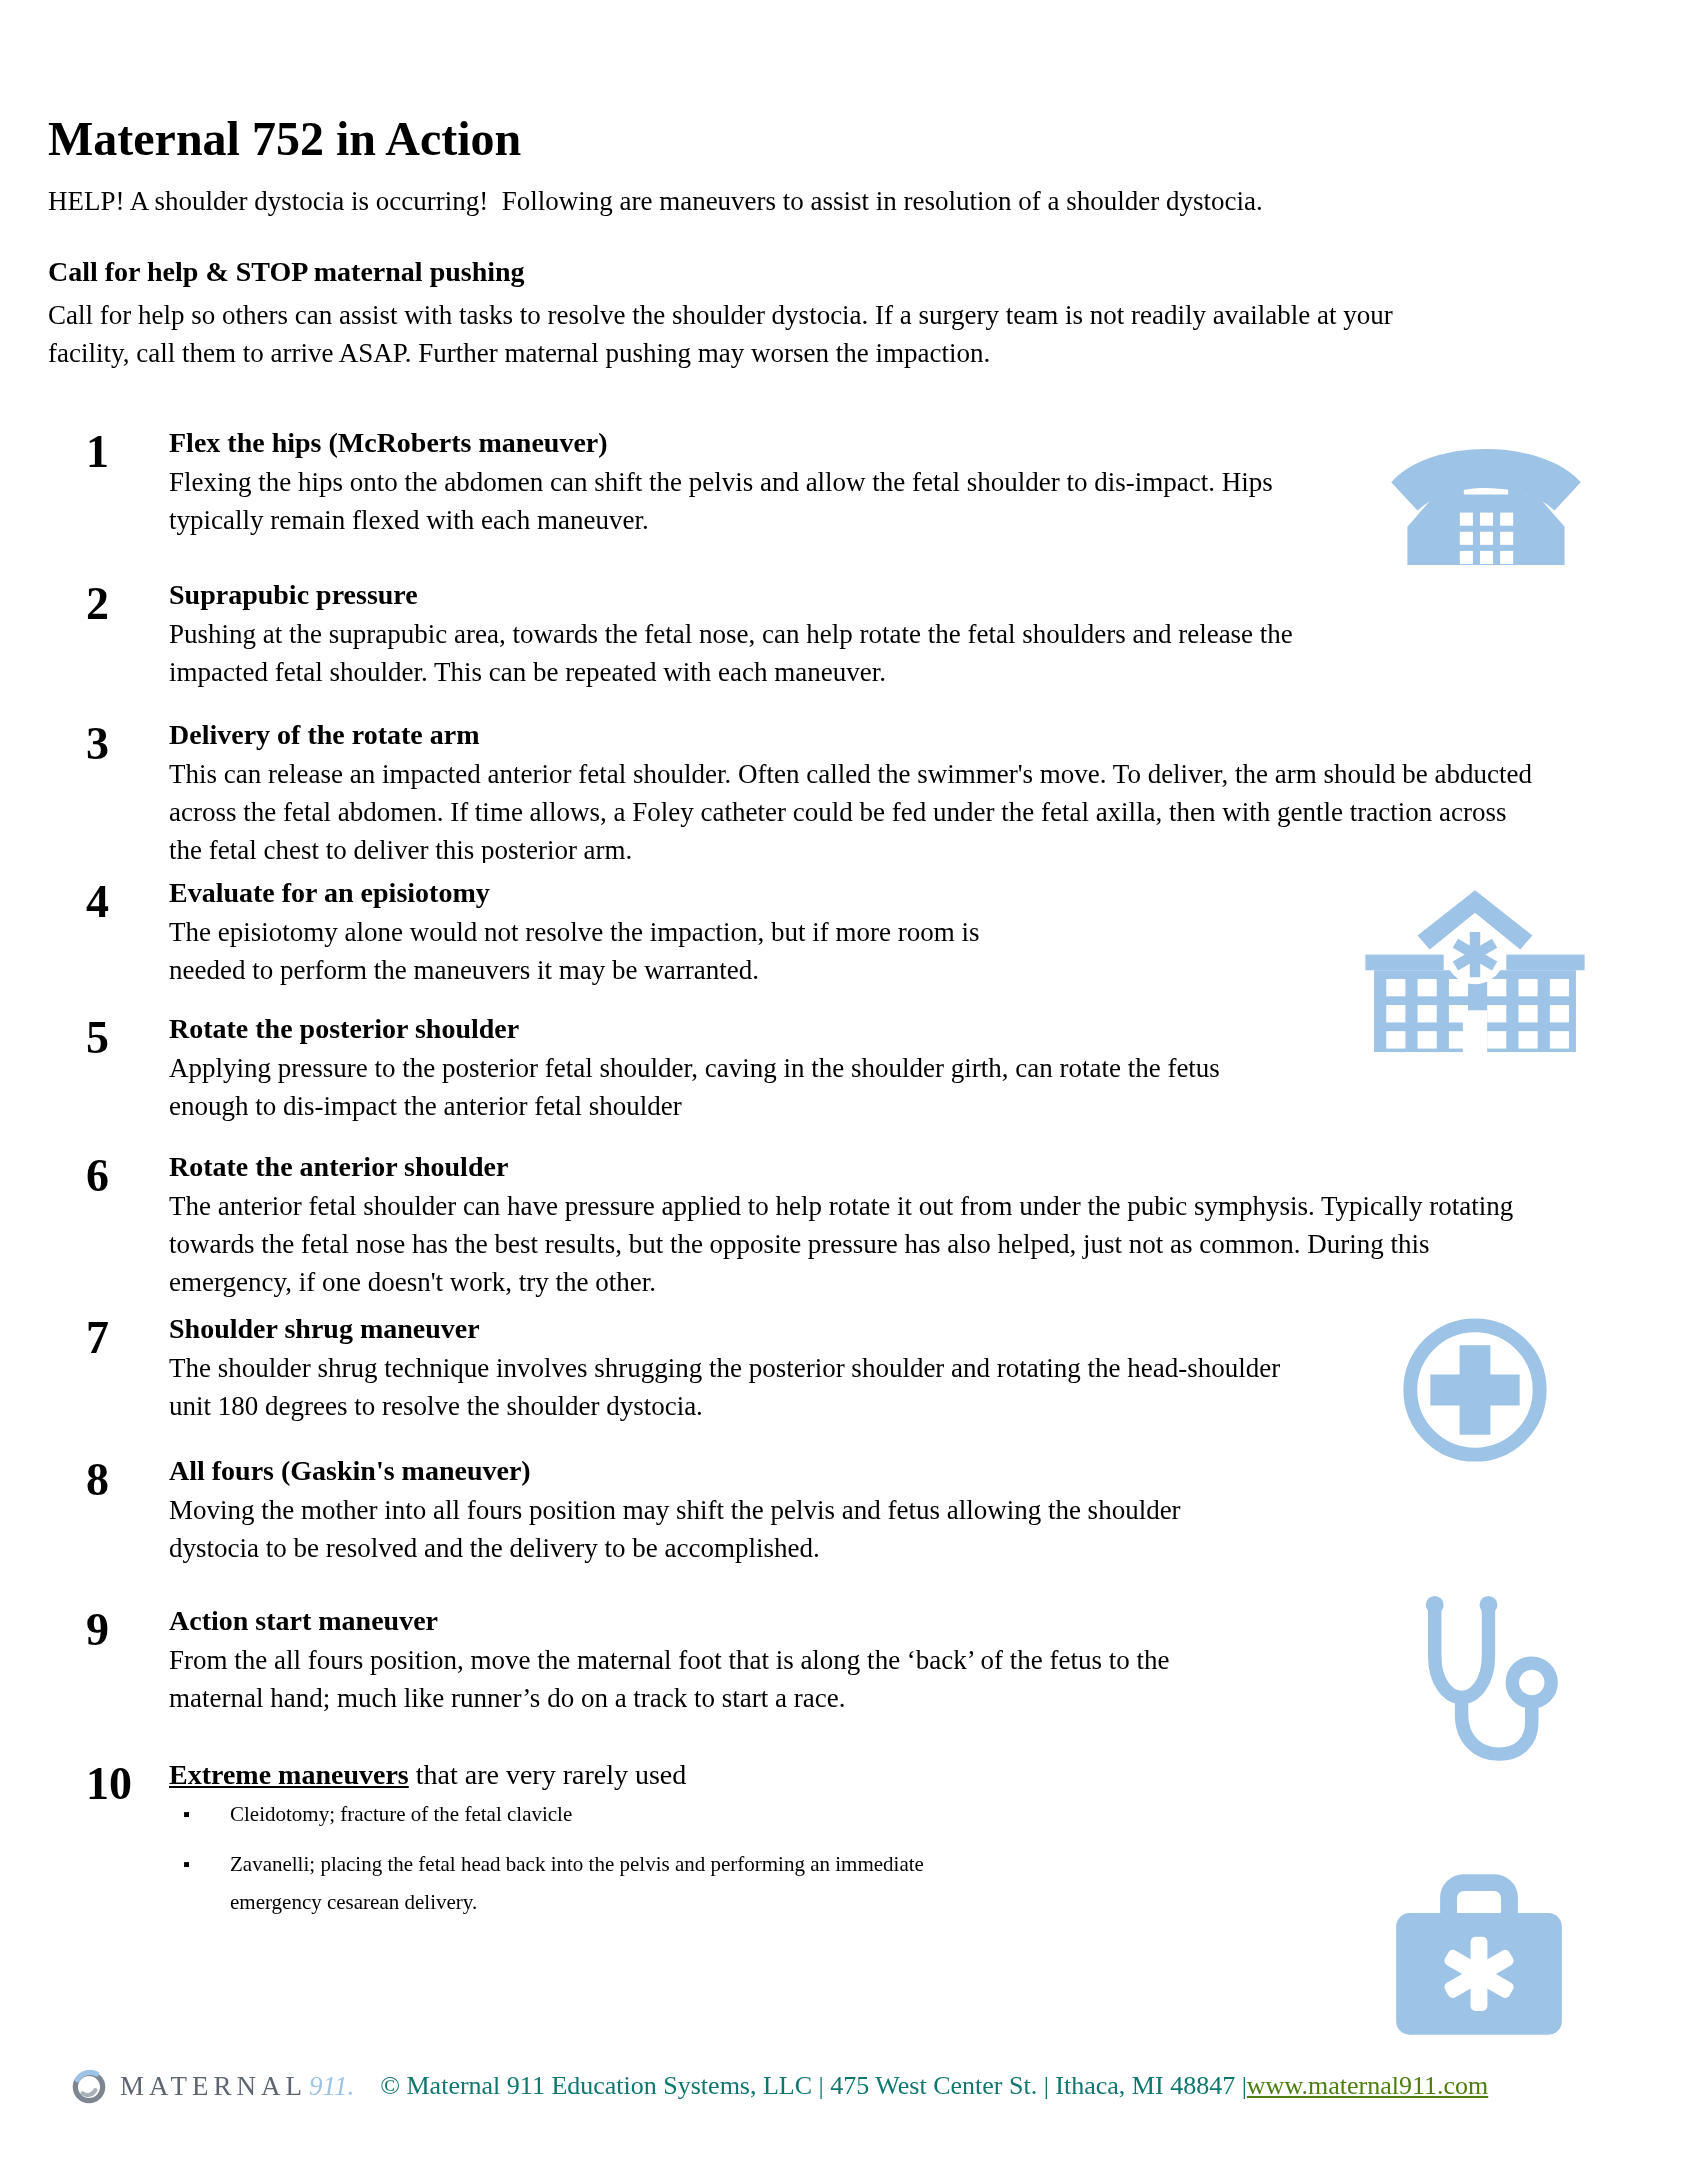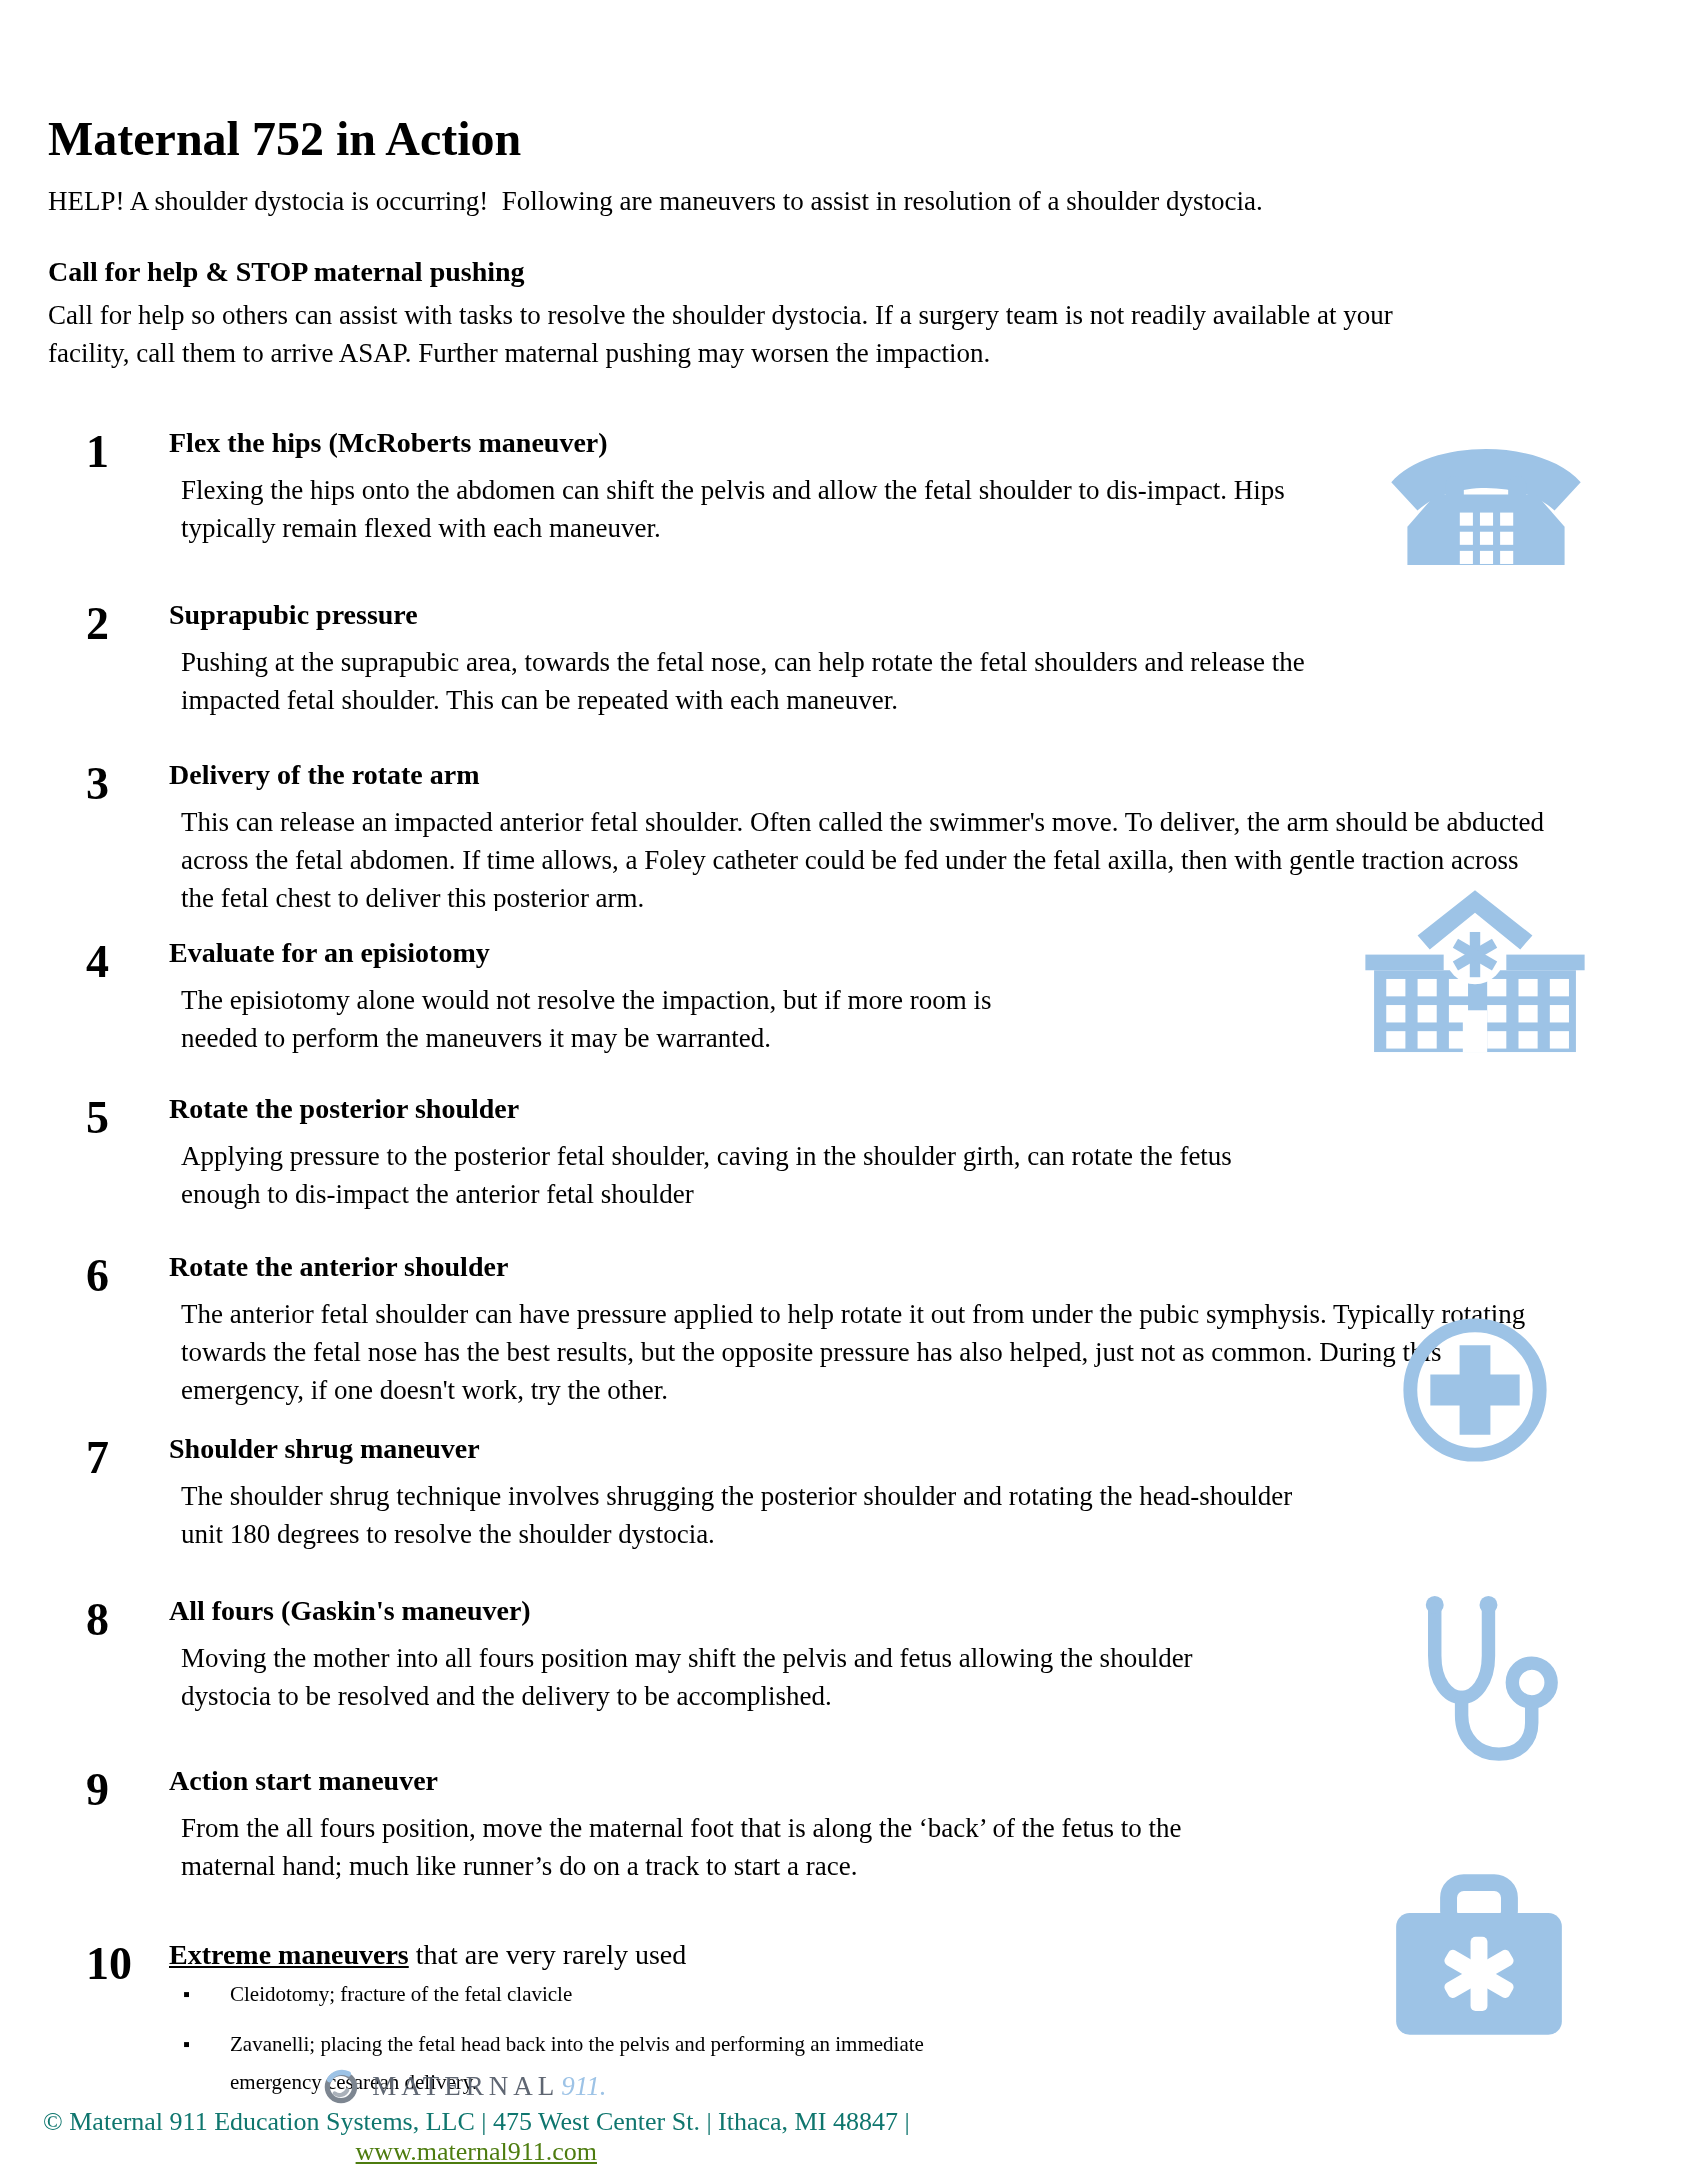--- a/index.html
+++ b/index.html
@@ -51,21 +51,21 @@
   }
   .step-content{flex:1;}
   .step-title{
     font-size:28px;
     font-weight:bold;
     margin:0 0 4px 0;
   }
   .step-body{
     font-size:27px;
     line-height:38px;
-    margin:12px;
+    margin:0;
   }
   .s1{margin-bottom:40px;} .s1 .step-body{max-width:1168px;}
   .s2{margin-bottom:28px;} .s2 .step-body{max-width:1198px;}
   .s3{margin-bottom:14px;} .s3 .step-body{max-width:1376px;max-height:108px;overflow:hidden;}
   .s4{margin-bottom:24px;} .s4 .step-body{max-width:891px;}
   .s5{margin-bottom:26px;} .s5 .step-body{max-width:1099px;}
   .s6{margin-bottom:12px;} .s6 .step-body{max-width:1376px;}
   .s7{margin-bottom:30px;} .s7 .step-body{max-width:1129px;}
   .s8{margin-bottom:38px;} .s8 .step-body{max-width:1059px;}
   .s9{margin-bottom:42px;} .s9 .step-body{max-width:1079px;}
@@ -93,26 +93,25 @@
   }
   .extreme-list .li-text{max-width:723px;}
   .side-icon{position:absolute;}
   .icon-phone{left:1384px;top:434px;width:204px;height:133px;}
   .icon-hospital{left:1352px;top:885px;width:246px;height:174px;}
   .icon-cross{left:1398px;top:1313px;width:154px;height:154px;}
   .icon-steth{left:1396px;top:1590px;width:170px;height:194px;}
   .icon-aid{left:1386px;top:1869px;width:186px;height:176px;}
   .footer{
     position:absolute;
-    left:43px;
+    left:68px;
     top:2065px;
     display:flex;
     align-items:center;
     font-size:26px;
-    flex-direction:column;
   }
   .logo{display:flex;align-items:center;margin-right:26px;}
   .logo-mark{margin-right:10px;}
   .logo-maternal{
     color:#5f6672;
     letter-spacing:5px;
     font-size:27px;
   }
   .logo-911{
     color:#9dc3e6;

